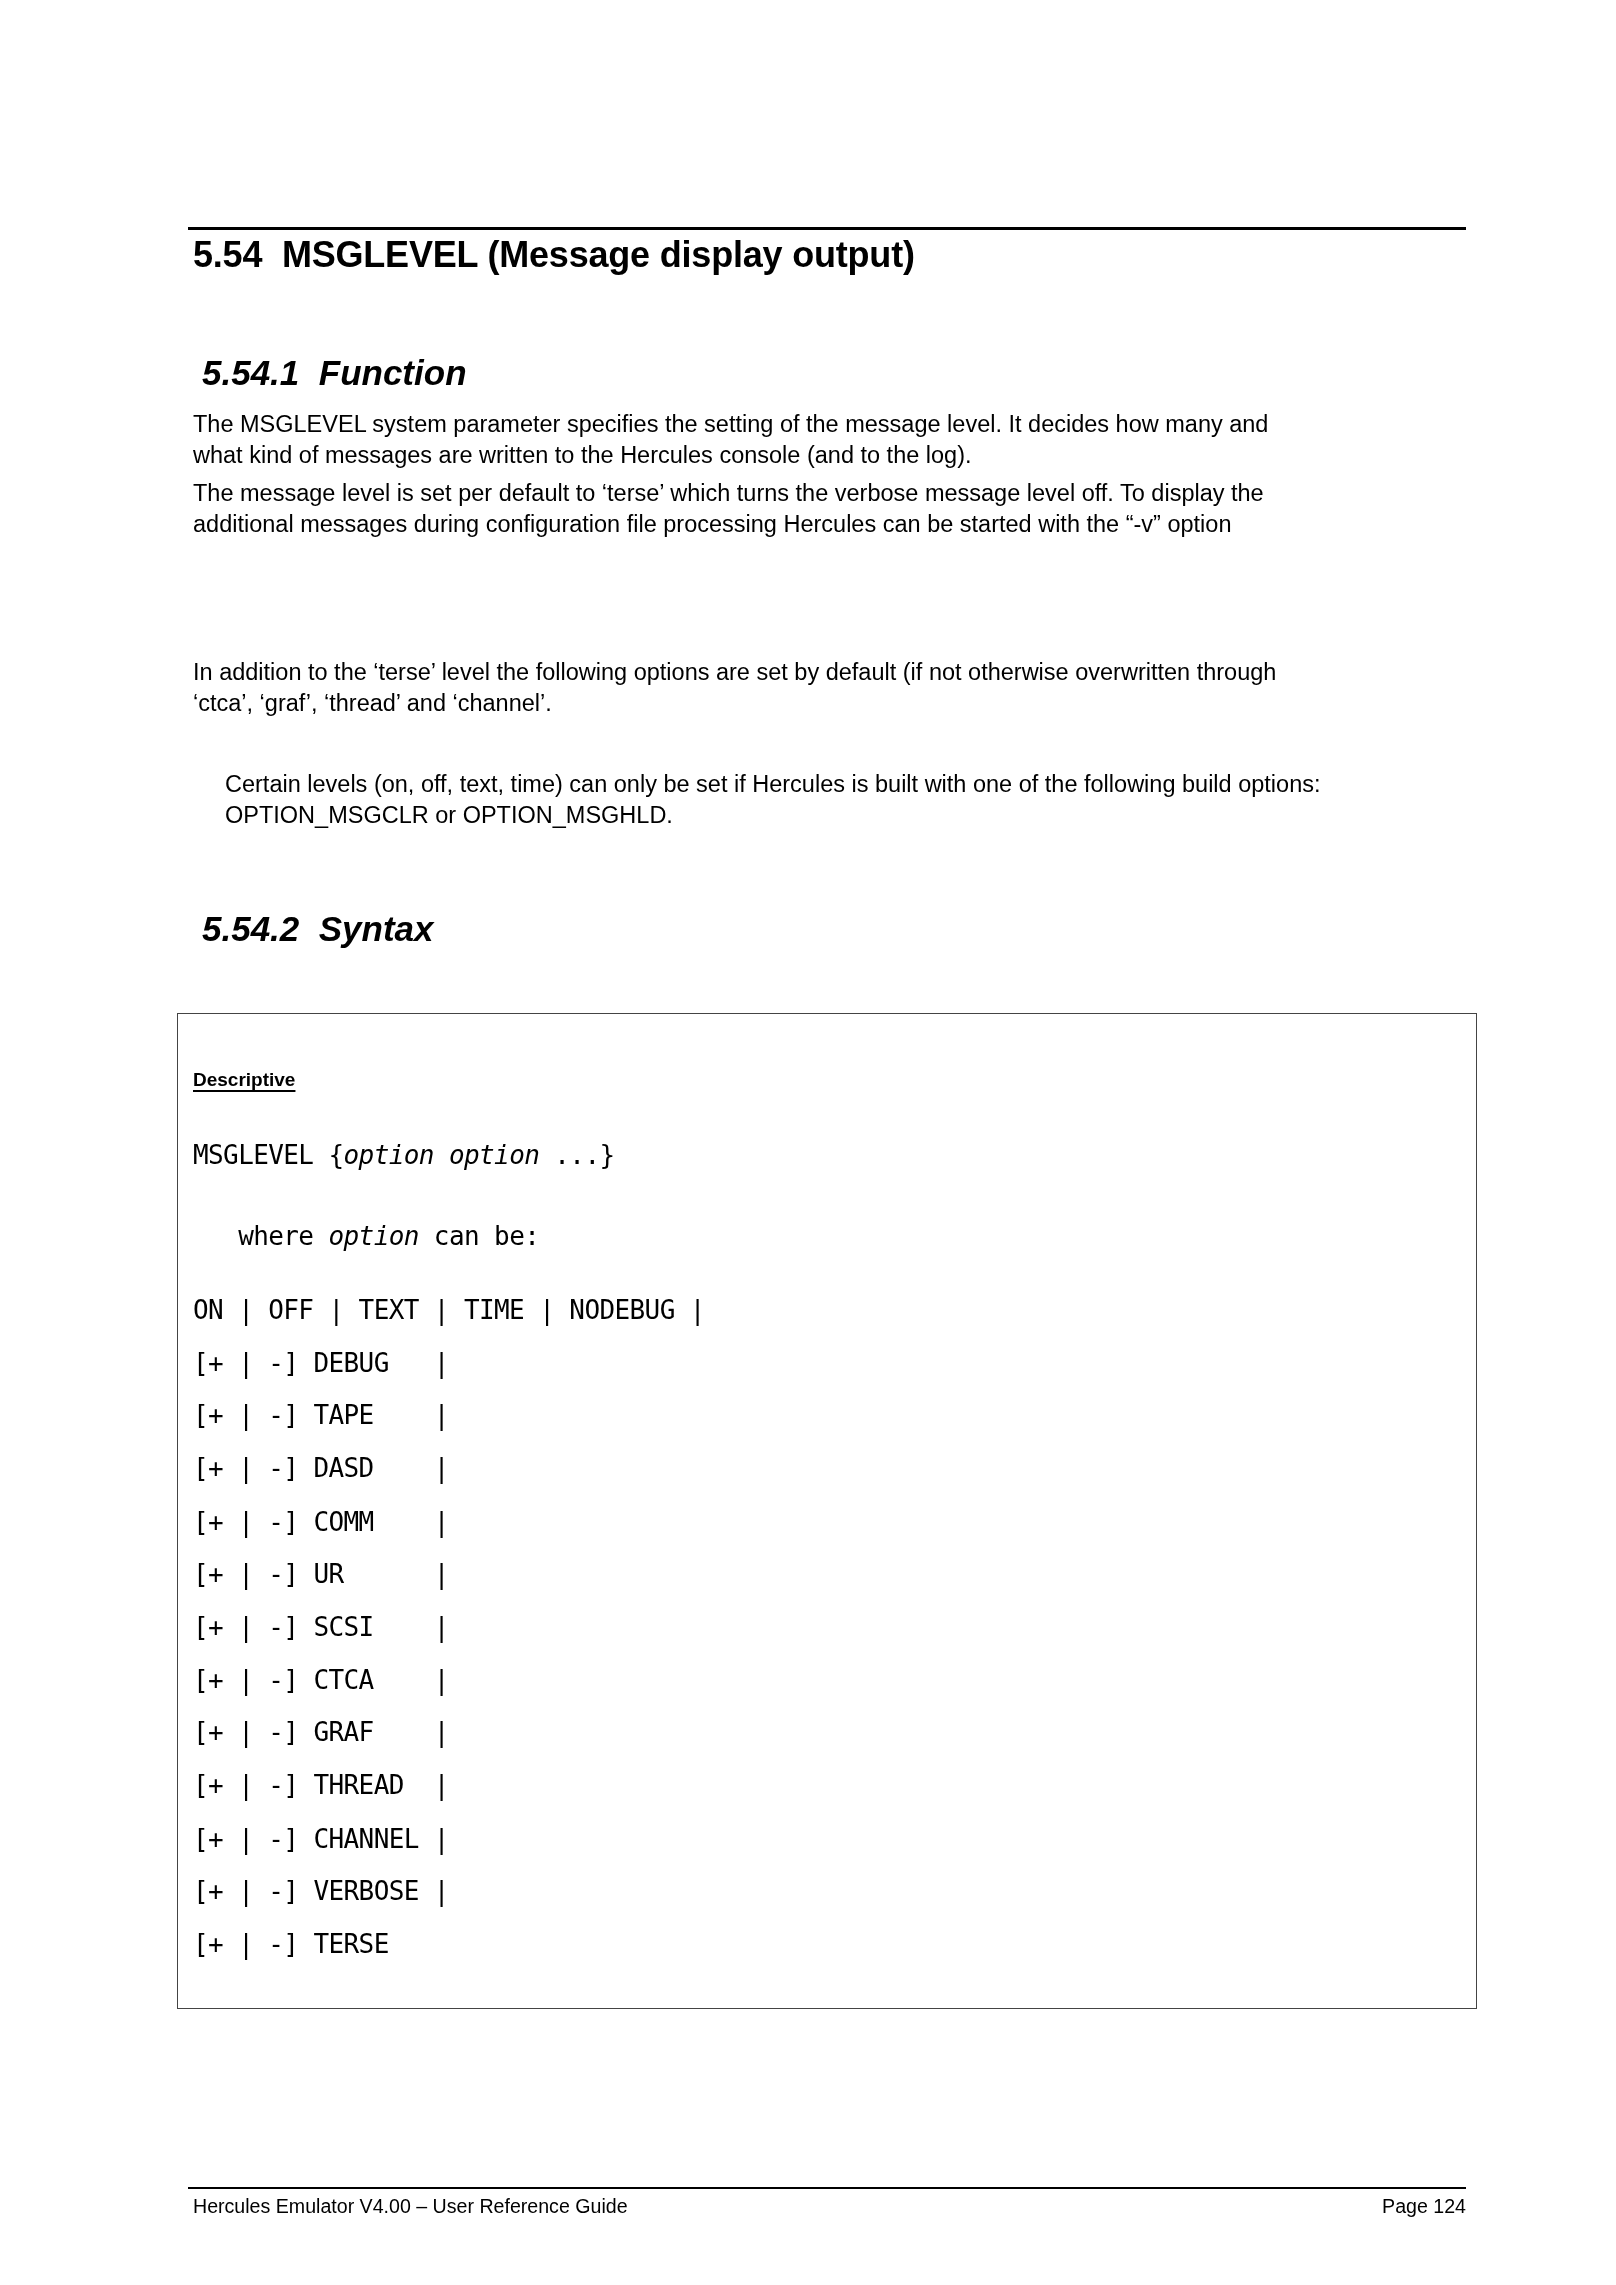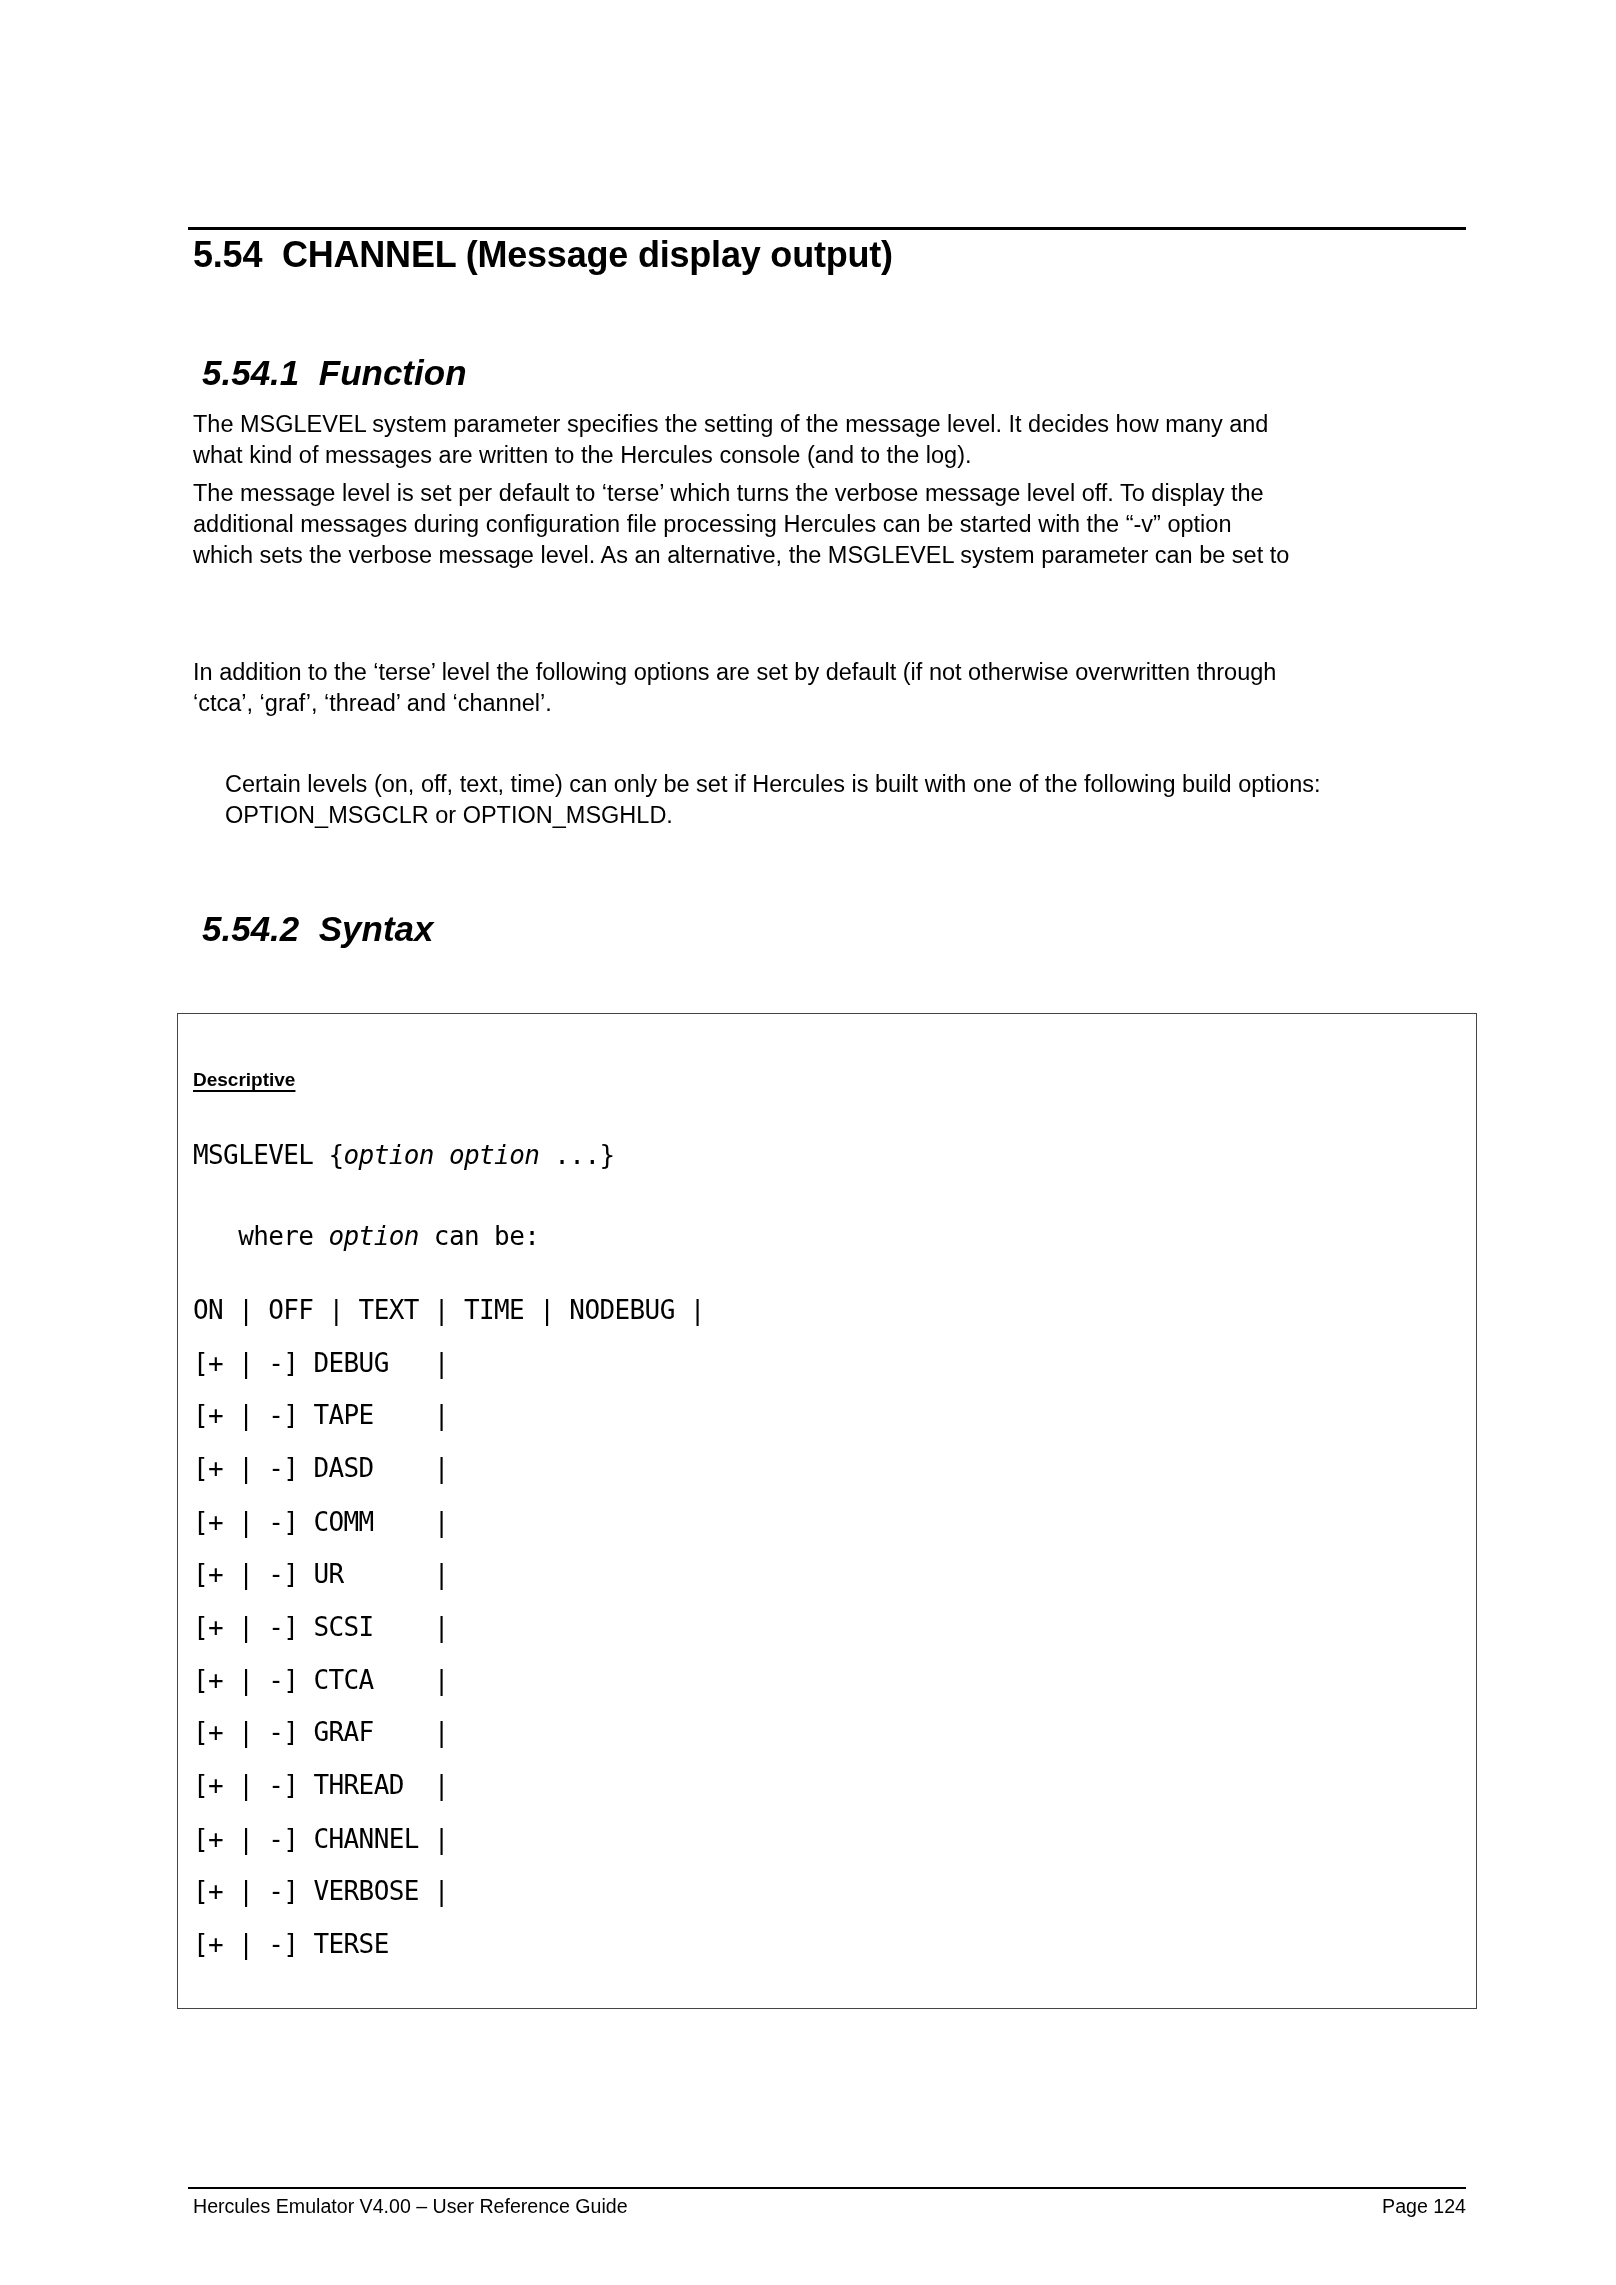--- a/index.html
+++ b/index.html
@@ -32,32 +32,31 @@
   .opt-row { position: absolute; left: 193px; font-size: 26px; line-height: 32px; white-space: pre; letter-spacing: -0.6px; }
 
   #bottom-rule { left: 188px; top: 2187px; width: 1278px; height: 1.9px; }
   #footer-left { left: 193px; top: 2194px; font-size: 19.6px; line-height: 24px; white-space: pre; }
   #footer-right { right: 150px; top: 2194px; font-size: 19.6px; line-height: 24px; white-space: pre; text-align: center; }
 </style>
 </head>
 <body>
 
 <div class="rule" id="top-rule"></div>
-<div class="abs sans" id="h1"><span>5.54</span>  <span>CHANNEL (Message display output)</span></div>
+<div class="abs sans" id="h1"><span>5.54</span>  <span>MSGLEVEL (Message display output)</span></div>
 
 <div class="abs sans h2" id="h2-function"><span>5.54.1</span>  <span>Function</span></div>
 
 <div class="para sans" id="p1">
   <span class="line">The MSGLEVEL system parameter specifies the setting of the message level. It decides how many and</span>
   <span class="line">what kind of messages are written to the Hercules console (and to the log).</span>
 </div>
 <div class="para sans" id="p2">
   <span class="line">The message level is set per default to ‘terse’ which turns the verbose message level off. To display the</span>
   <span class="line">additional messages during configuration file processing Hercules can be started with the “-v” option</span>
-  <span class="line">which sets the verbose message level. As an alternative, the MSGLEVEL system parameter can be set to</span>
 </div>
 <div class="para sans" id="p3">
   <span class="line">In addition to the ‘terse’ level the following options are set by default (if not otherwise overwritten through</span>
   <span class="line">‘ctca’, ‘graf’, ‘thread’ and ‘channel’.</span>
 </div>
 <div class="para sans" id="p4">
   <span class="line">Certain levels (on, off, text, time) can only be set if Hercules is built with one of the following build options:</span>
   <span class="line">OPTION_MSGCLR or OPTION_MSGHLD.</span>
 </div>
 

